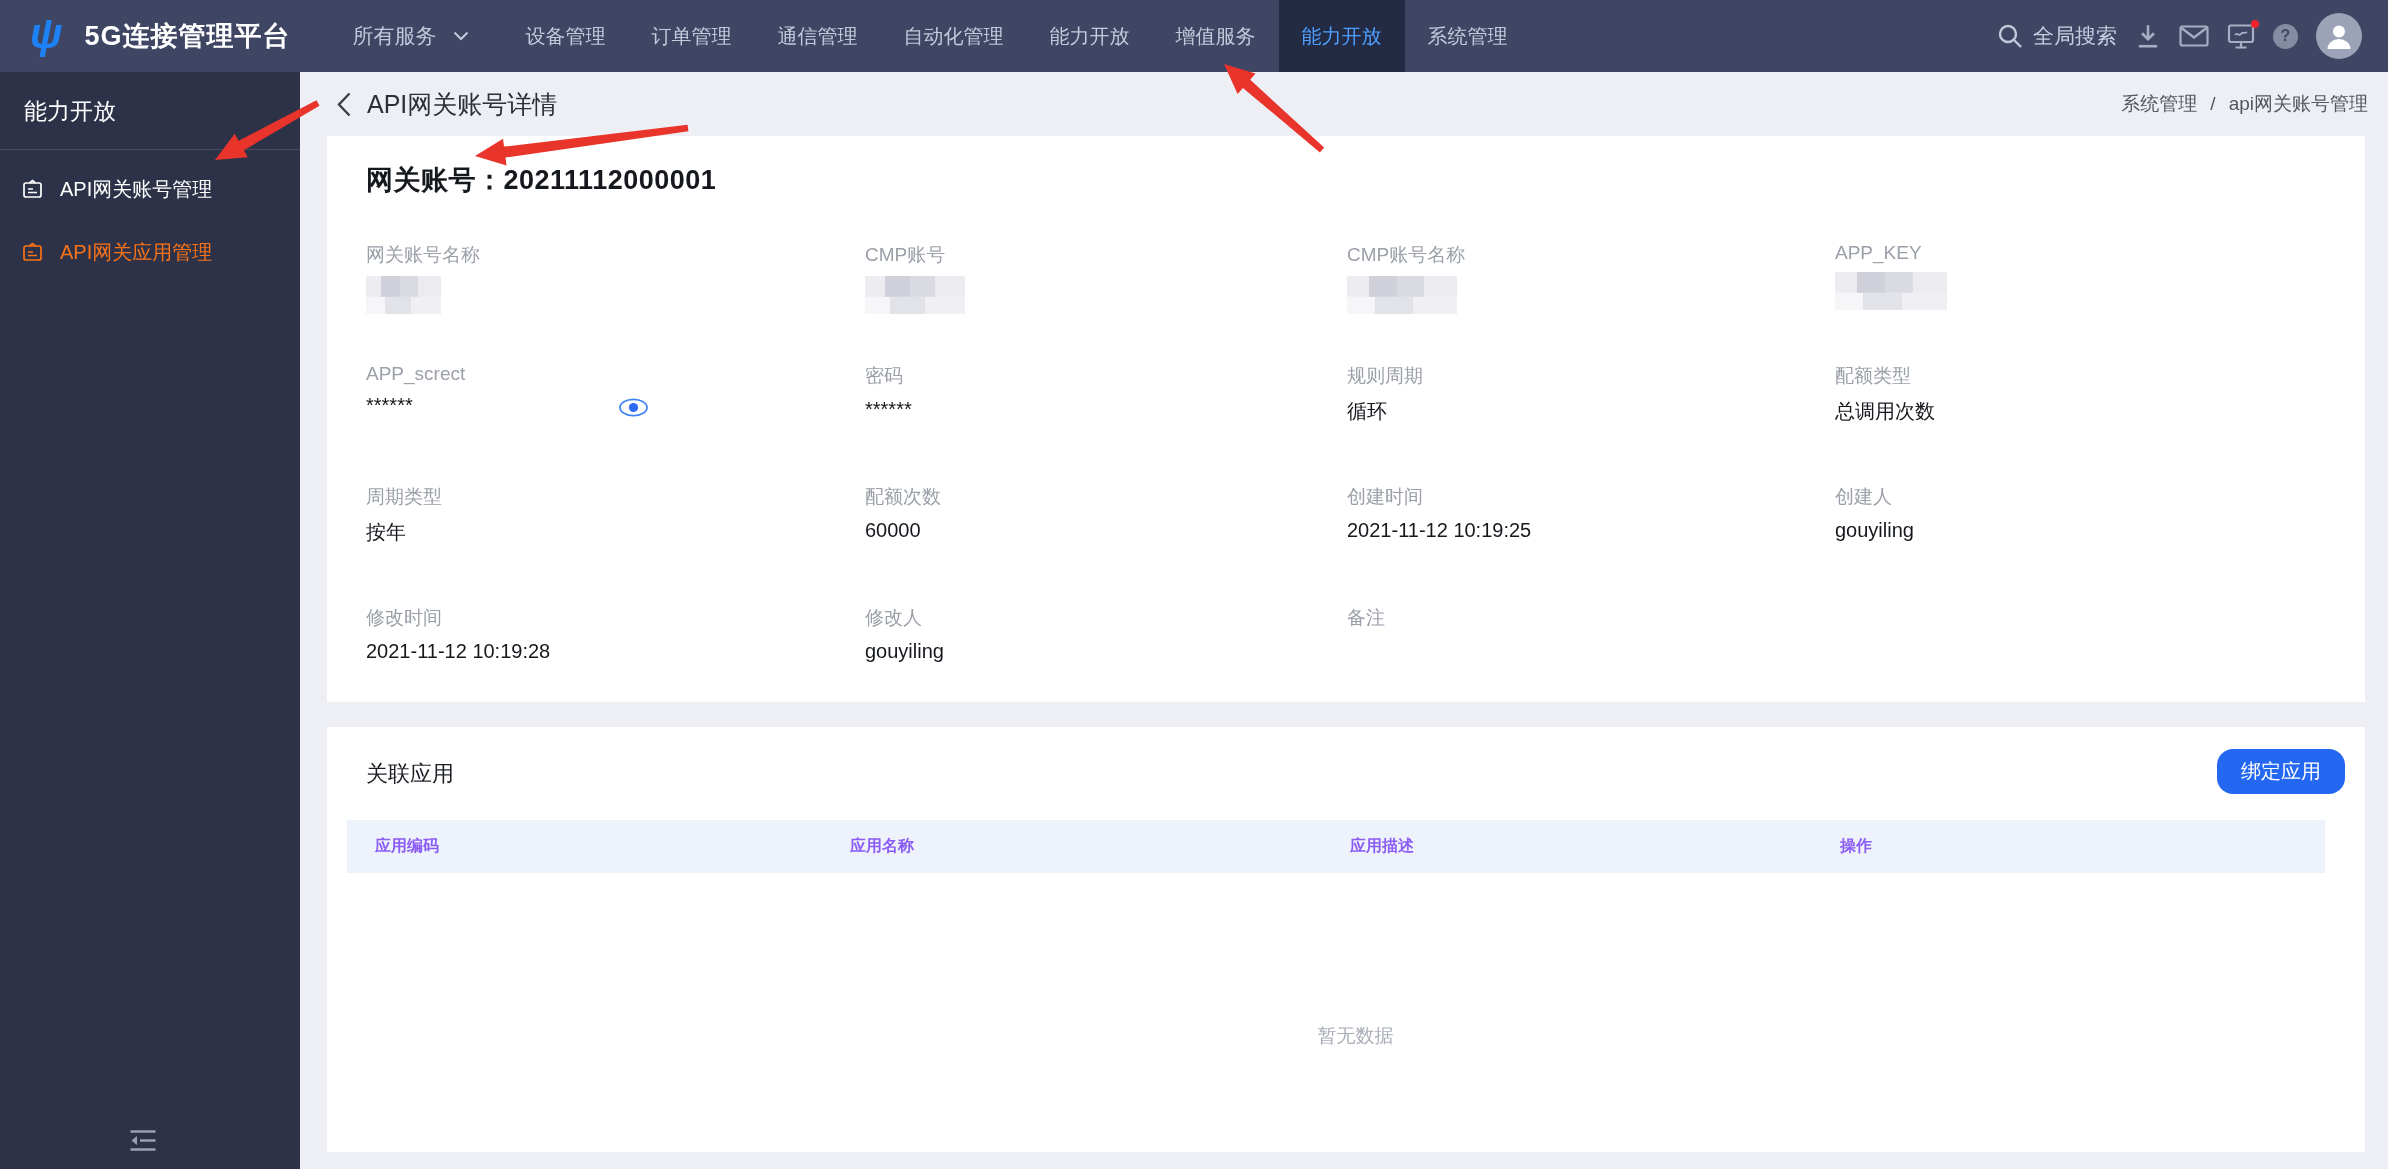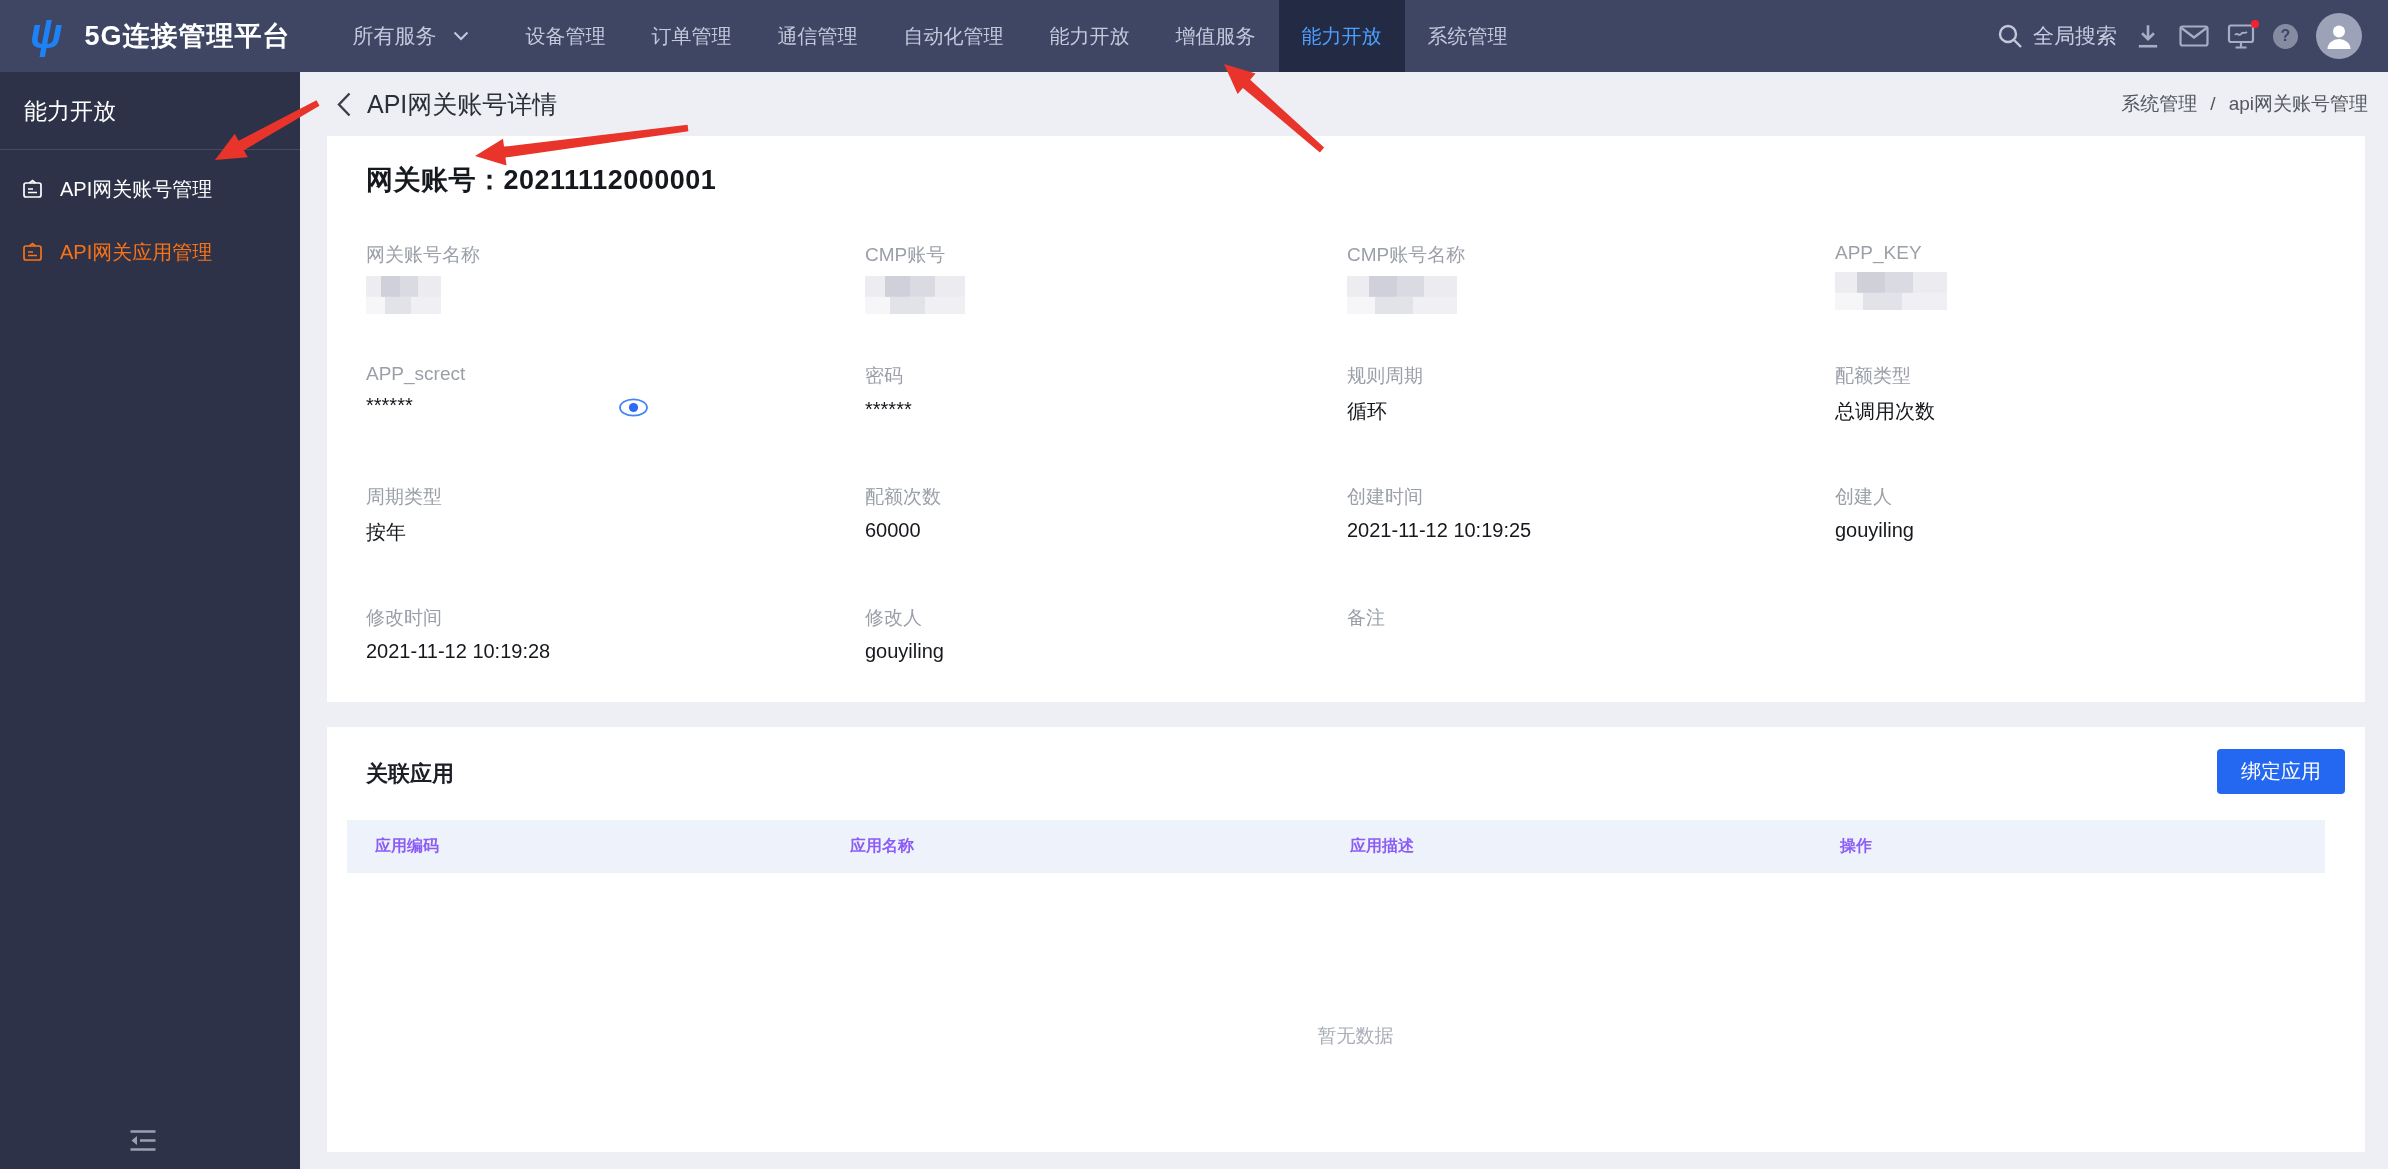--- a/index.html
+++ b/index.html
@@ -50,22 +50,22 @@
   .f-label{font-size:19px;color:#9A9FA8}
   .f-value{margin-top:9px;font-size:20px;color:#15181D}
   .mosaic{margin-top:8px;height:38px;
     background:
       linear-gradient(90deg,#EDEDF1 0 20%,#CFD0D9 20% 45%,#DADBE2 45% 70%,#EBEBF0 70% 100%) top/100% 55% no-repeat,
       linear-gradient(90deg,#F6F6F9 0 25%,#E2E3E9 25% 60%,#F0F0F4 60% 100%) bottom/100% 45% no-repeat}
   .eye{position:absolute;left:252px;top:34px;cursor:pointer}
 
   .gap{height:25px}
   #apps-card{height:425px;position:relative;padding:32px 20px 0 39px}
-  .section-title{font-size:22px;font-weight:700;color:#1B1E24}
-  .bind-btn{position:absolute;right:20px;top:22px;height:45px;padding:0 24px;background:#2468F2;color:#FFFFFF;font-size:20px;border:none;border-radius:4px;cursor:pointer;font-family:Liberation Sans, sans-serif}
+  .section-title{font-size:22px;font-weight:400;color:#1B1E24}
+  .bind-btn{position:absolute;right:20px;top:22px;height:45px;padding:0 24px;background:#2468F2;color:#FFFFFF;font-size:20px;border:none;border-radius:16px;cursor:pointer;font-family:Liberation Sans, sans-serif}
   .thead{margin:31px 0 0 -19px;width:calc(100% - 1px);height:53px;background:#EEF3FB;display:grid;grid-template-columns:475px 500px 490px auto;align-items:center;padding-left:28px}
   .th{font-size:16px;font-weight:700;color:#8b5cf6}
   .empty{padding-top:150px;text-align:center;font-size:19px;color:#A9AEB8}
 
   #annotations{position:absolute;inset:0;width:2388px;height:1169px;z-index:50;pointer-events:none}
 </style>
 </head>
 <body>
 
 <div id="app">

